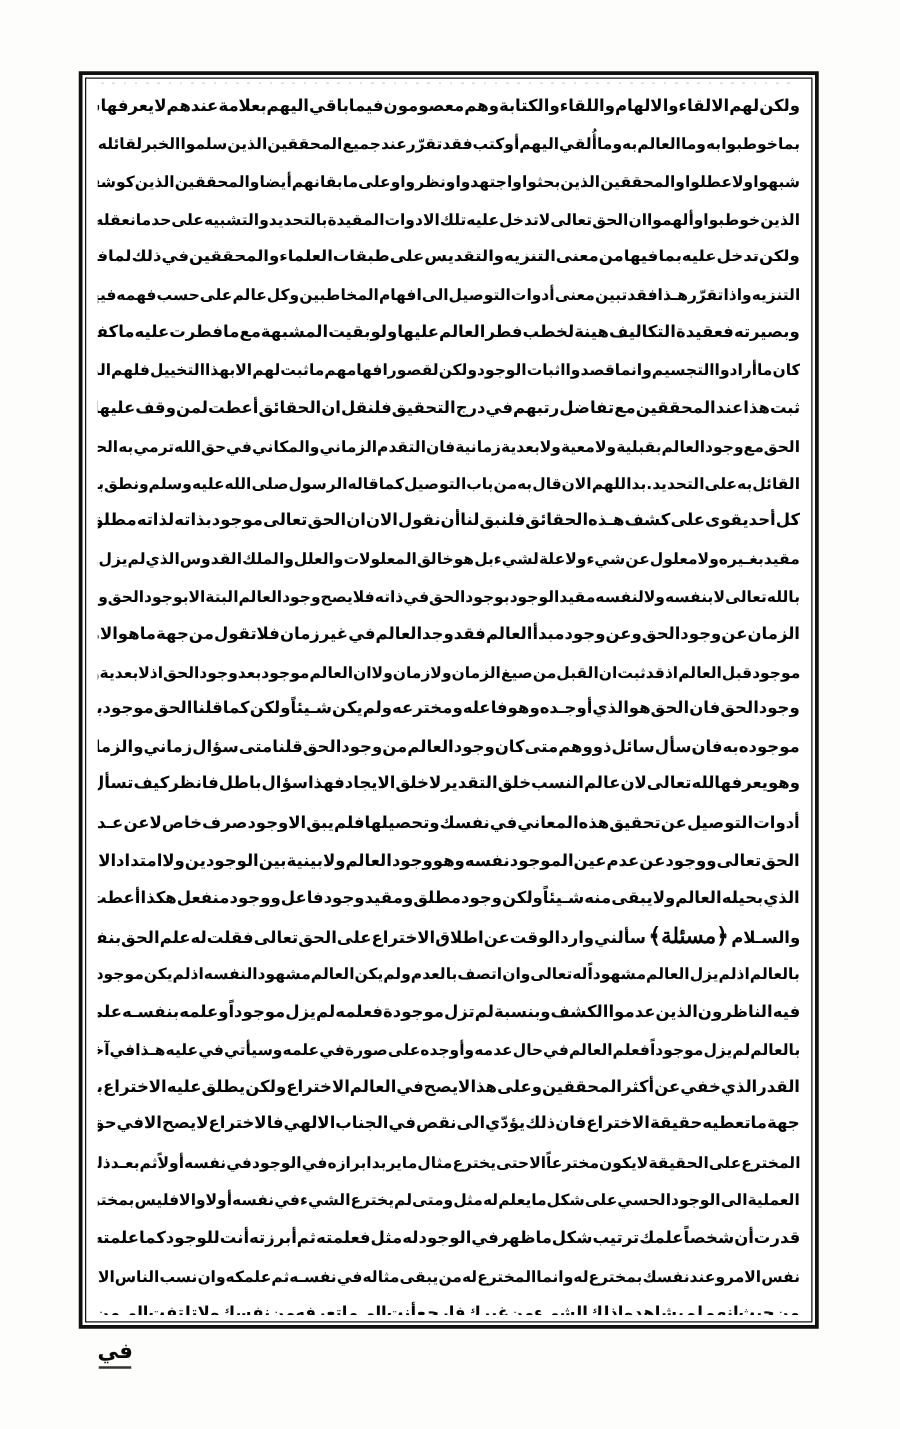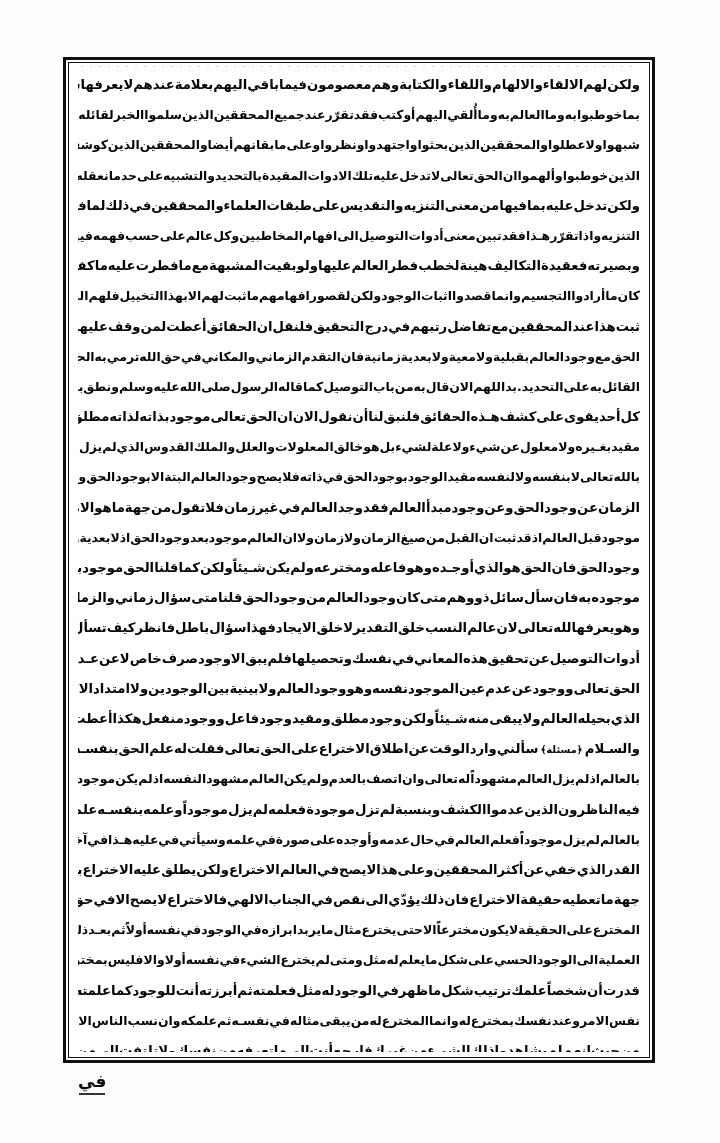--- a/index.html
+++ b/index.html
@@ -96,23 +96,24 @@
   .line > .w {
     display: inline-block;
     flex: 0 0 auto;
   }
   .line.tight { font-size: 12.4px; }
 
   
   .masala {
     display: inline-block;
     font-weight: 700;
-    font-size: 10px;
+    font-size: 17px;
     padding: 0 2px;
     position: relative;
+    font-family: Liberation Serif, serif;
   }
 
   
   .catchword {
     position: absolute;
     left: 78px;
     top: 1073px;
     font-family: "DejaVu Sans", sans-serif;
     font-size: 17px;
     font-weight: 700;

